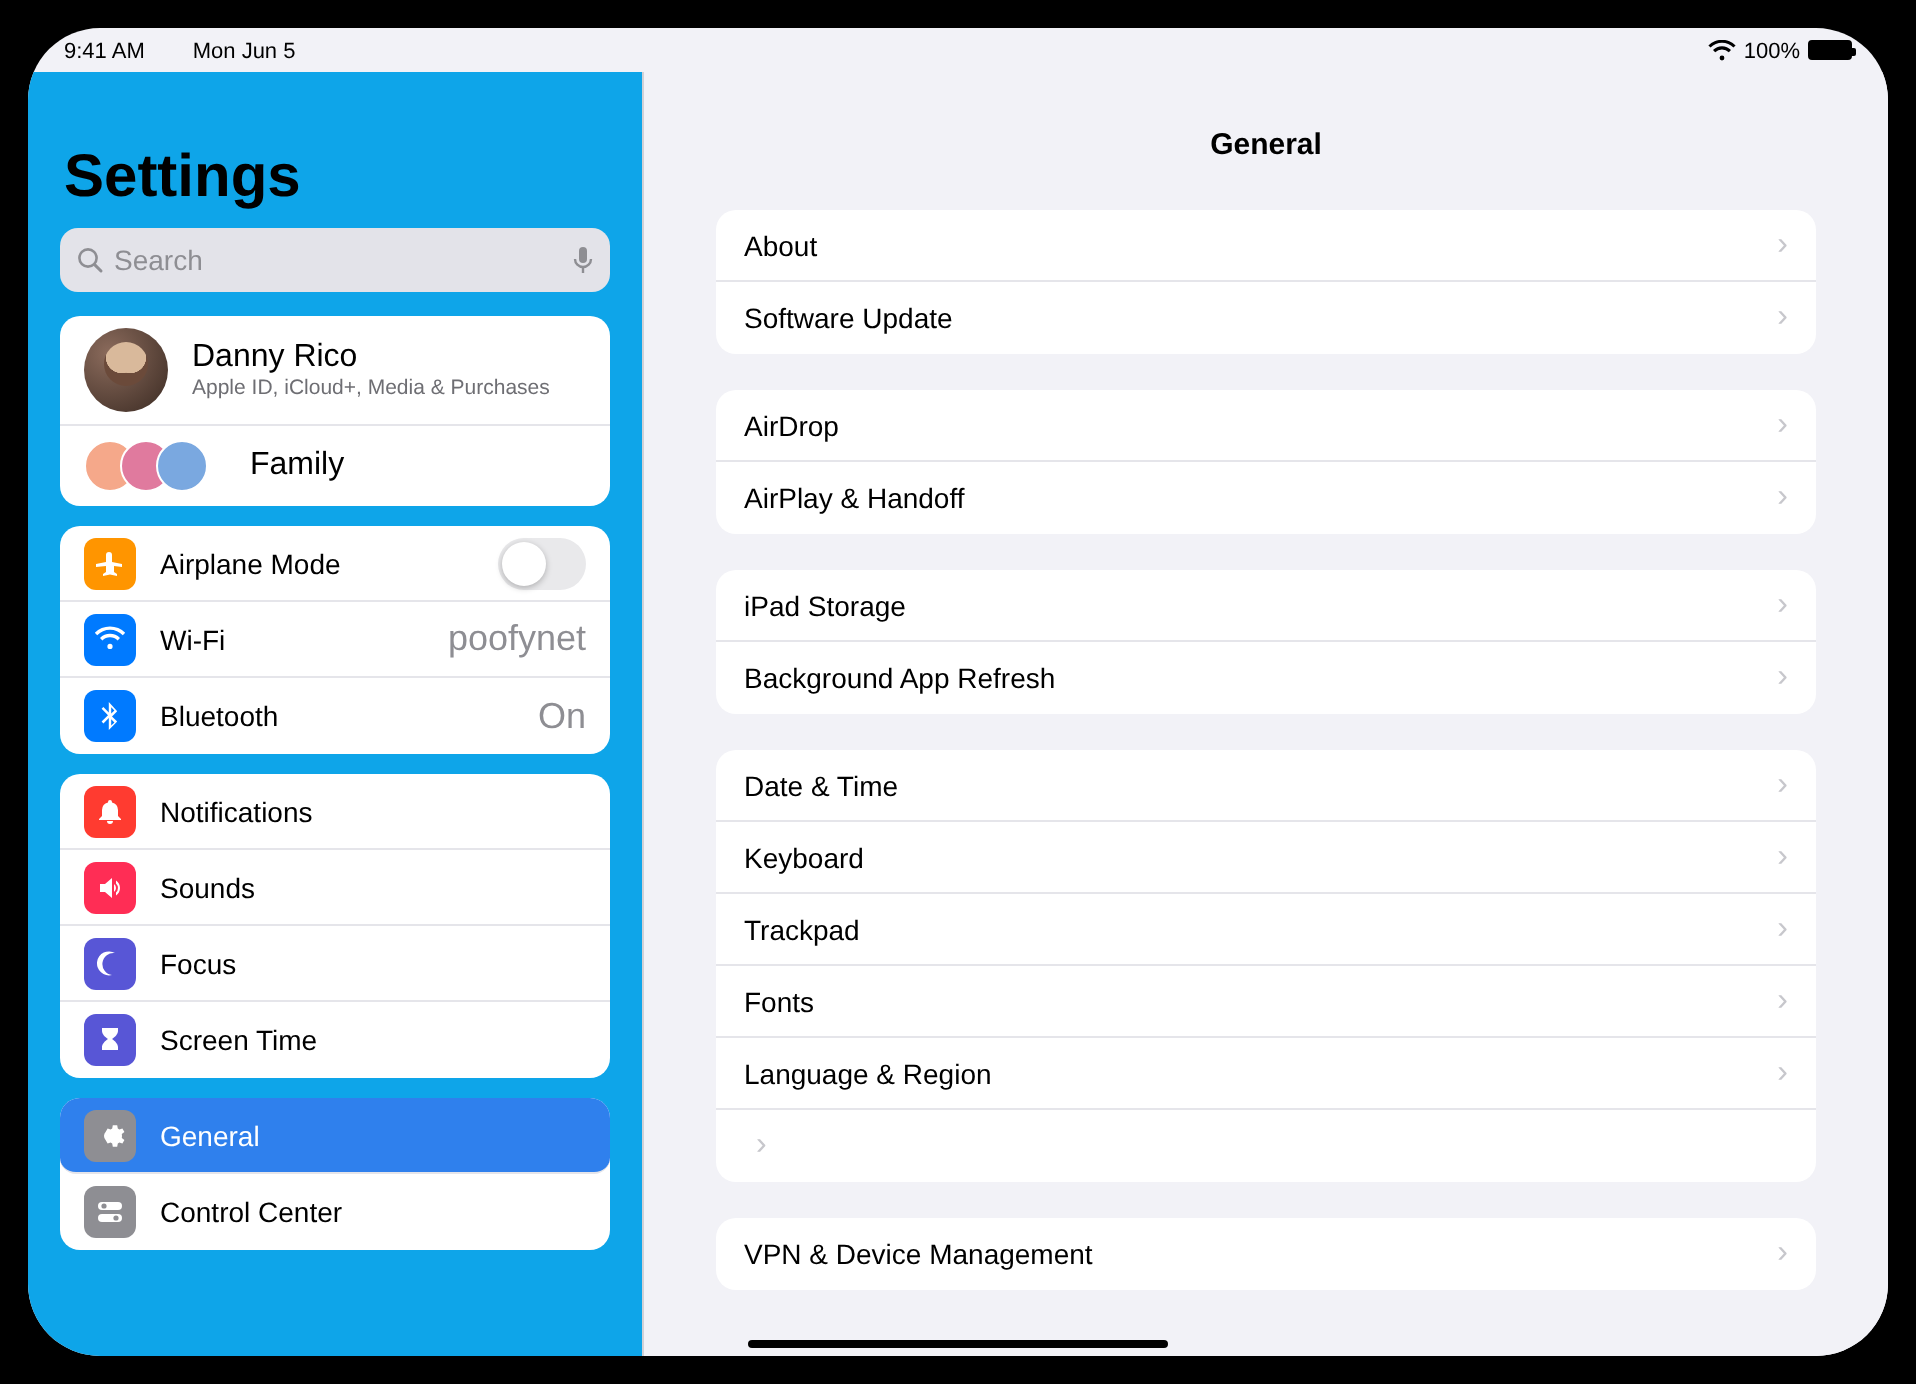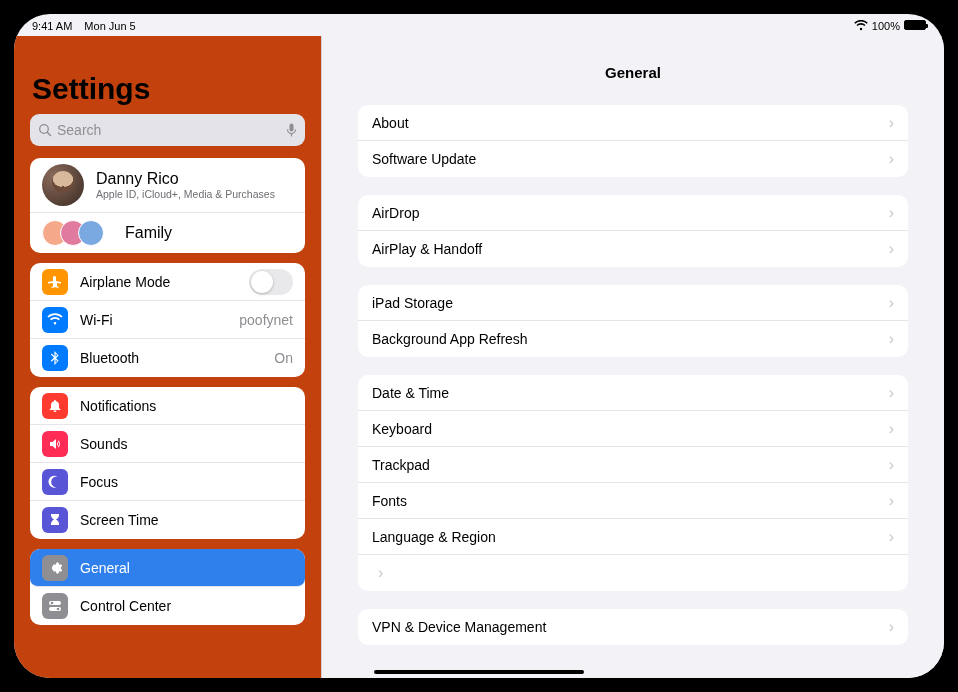--- a/index.html
+++ b/index.html
@@ -33,34 +33,34 @@
   .status-bar {
     height: 22px;
     display: flex;
     justify-content: space-between;
     align-items: center;
     padding: 2px 18px 0 18px;
     font-size: 11px;
     font-weight: 500;
     color: #000;
   }
-  .status-left { display: flex; gap: 12px; }
+  .status-left { display: flex; gap: 24px; }
   .status-right { display: flex; gap: 4px; align-items: flex-start; }
   .battery-icon { display:inline-block; width:22px; height:10px; border:1px solid #000; border-radius:2px; position:relative; background:#000;}
   .battery-icon::after { content:""; position:absolute; right:-3px; top:3px; width:2px; height:4px; background:#000; border-radius:0 1px 1px 0;}
   .wifi-icon { font-size:12px; }
   .main-area {
     flex: 1;
     display: flex;
     overflow: hidden;
   }
   .sidebar {
     width: 308px;
     border-right: 1px solid #d1d1d6;
-    background: #c2410c;
+    background: #0ea5e9;
     overflow-y: auto;
     padding: 0 10px 0 10px;
     position: relative;
   }
   .detail {
     flex: 1;
     background: #f2f2f7;
     overflow-y: auto;
     position: relative;
   }
@@ -102,21 +102,21 @@
   .row .icon {
     width: 26px; height: 26px;
     border-radius: 6px;
     display:flex; align-items:center; justify-content:center;
     margin-right: 12px;
     font-size: 14px;
     color: #fff;
     flex-shrink: 0;
   }
   .row .label { flex: 1; }
-  .row .value { color: #8e8e93; font-size: 14px; }
+  .row .value { color: #8e8e93; font-size: 18px; }
   .row.selected {
     background: #2f80ed;
     color: #fff;
     border-radius: 8px;
     margin: 0 0px;
   }
   .row.selected .label { color:#fff; }
   .account-row {
     display:flex; align-items:center;
     min-height: 54px;

